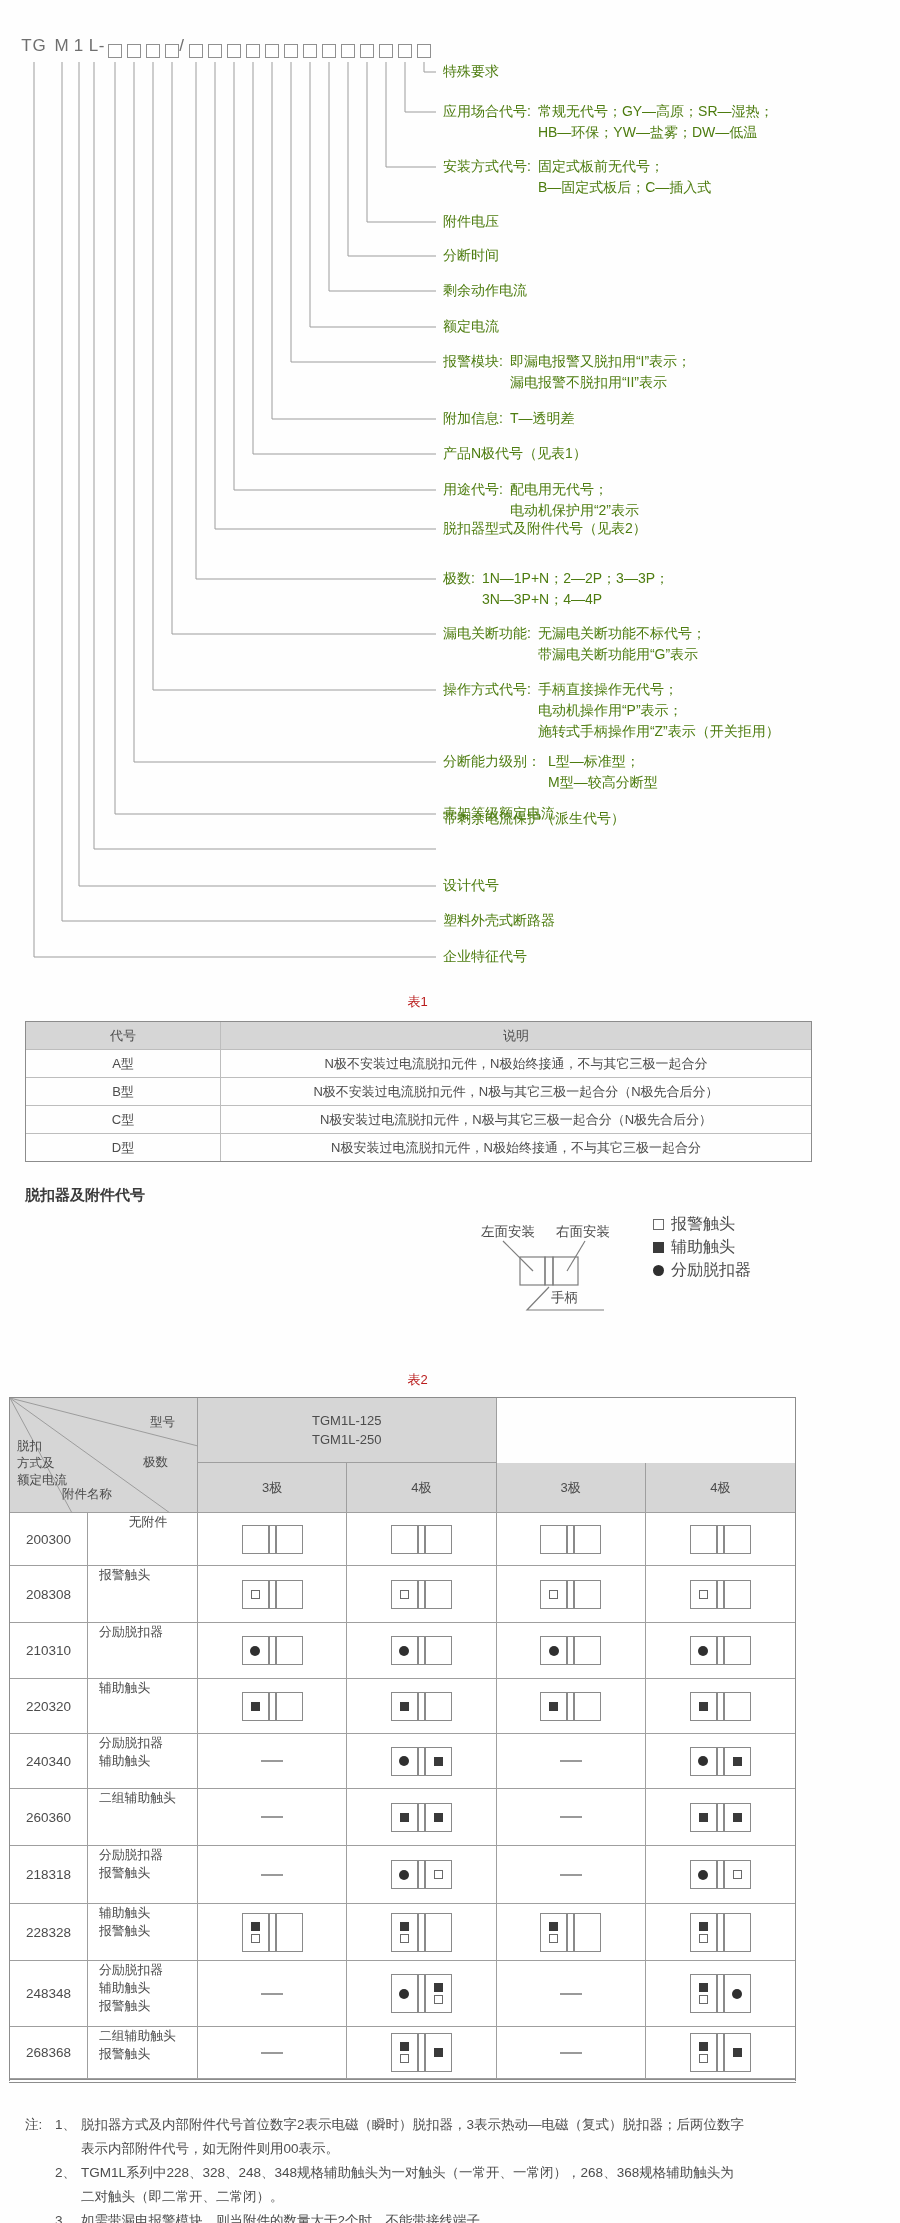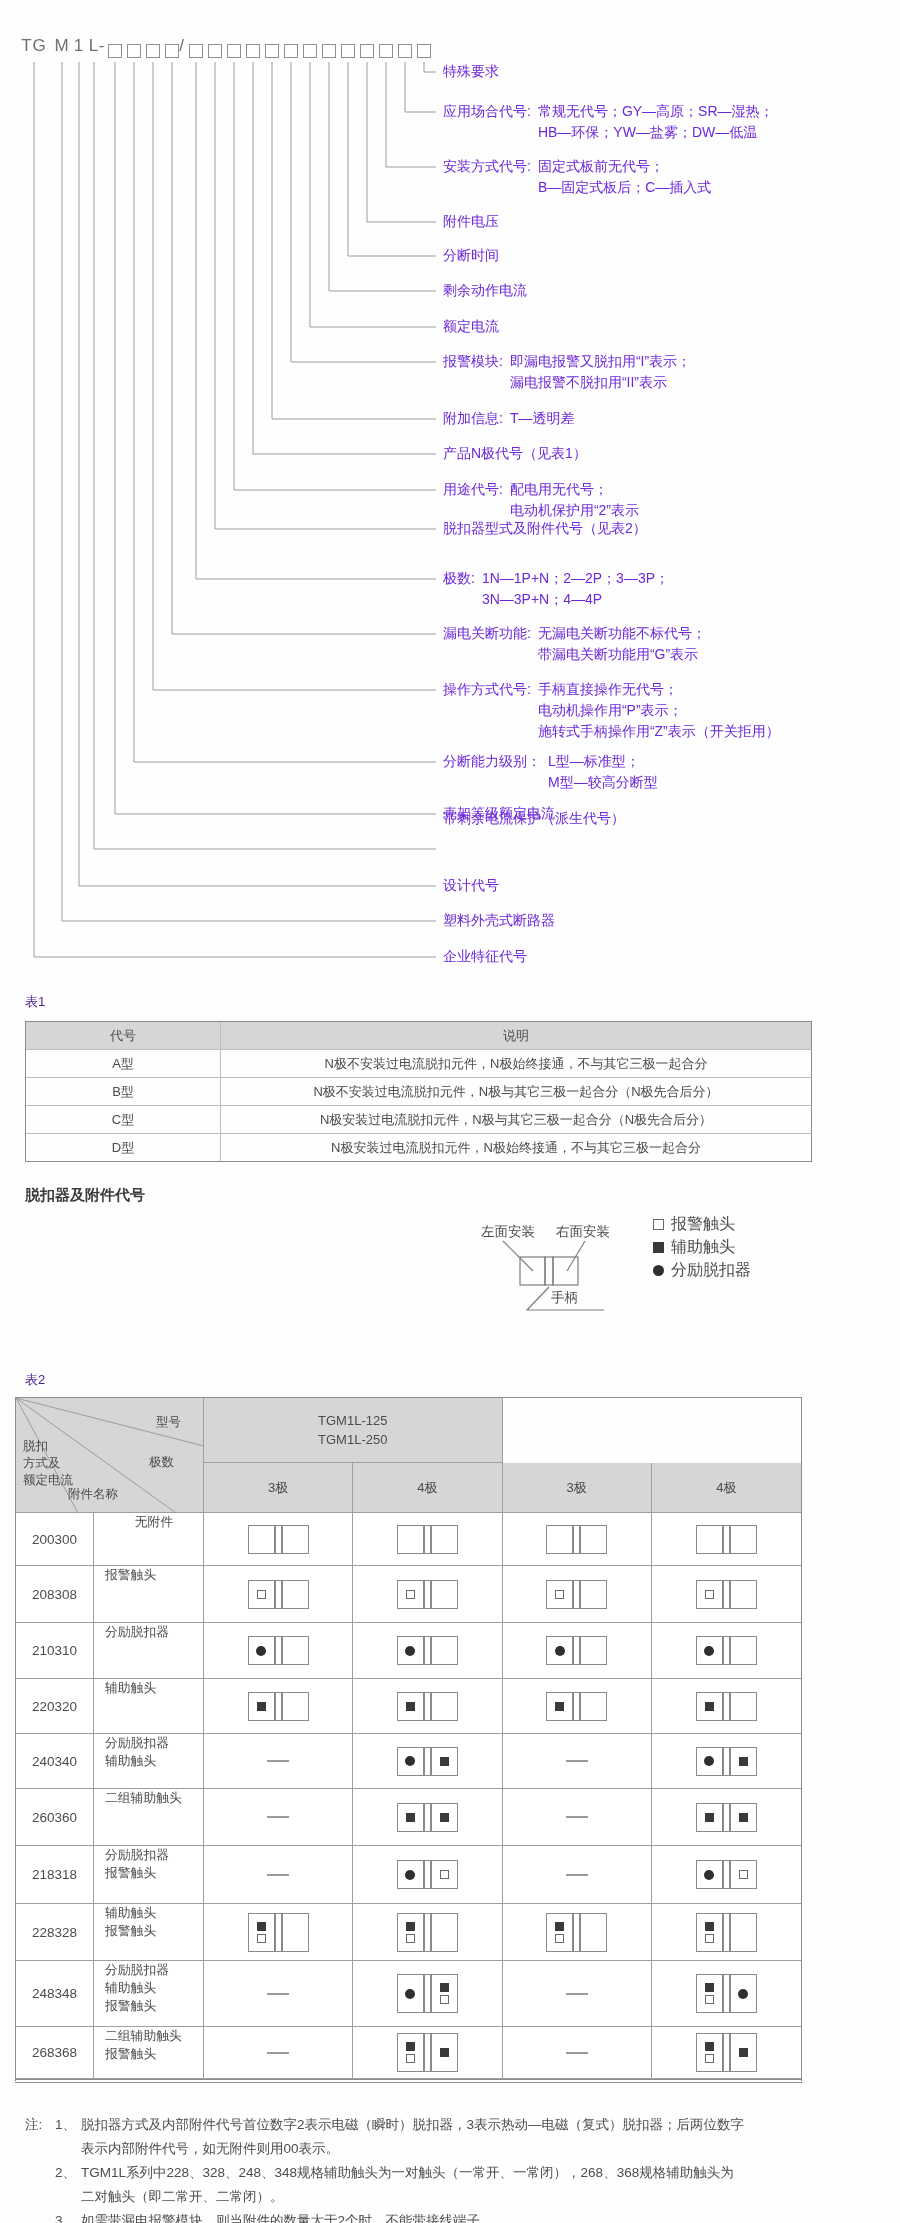--- a/index.html
+++ b/index.html
@@ -8,25 +8,25 @@
     font-family:"Liberation Sans","DejaVu Sans",sans-serif;
     color:#4c4c4c;
   }
   
   .ladder{position:relative;width:900px;height:985px;}
   .lad-svg{position:absolute;left:0;top:0;}
   .lad-svg polyline{fill:none;stroke:#9c9c9c;stroke-width:1;}
   .m-char,.m-sep{position:absolute;top:36px;transform:translateX(-50%);
     font-size:17px;color:#6f6f6f;letter-spacing:1px;white-space:nowrap;}
   .m-box{position:absolute;top:44px;width:12px;height:12px;border:1.5px solid #909090;background:#fff;}
-  .lad-label{position:absolute;display:flex;font-size:14px;line-height:21px;color:#6d28d9;}
+  .lad-label{position:absolute;display:flex;font-size:14px;line-height:21px;color:#4d7c0f;}
   .lab-title{white-space:nowrap;margin-right:7px;}
   .lab-line{white-space:nowrap;}
   
-  .cap{width:785px;margin:8px 25px 0;text-align:left;font-size:13px;color:#4c1d95;}
+  .cap{width:785px;margin:8px 25px 0;text-align:center;font-size:13px;color:#b91c1c;}
   .sec-h{margin:24px 0 0 25px;font-size:15px;font-weight:bold;color:#3b3b3b;}
   
   .t1{display:grid;grid-template-columns:195px 1fr;width:785px;margin:10px 25px 0;
       border:1px solid #8c8c8c;font-size:13px;}
   .t1 > div{display:flex;align-items:center;justify-content:center;height:27px;
       border-bottom:1px solid #bdbdbd;}
   .t1 > div:nth-child(odd){border-right:1px solid #bdbdbd;}
   .t1 .t1-h{background:#d6d6d6;height:27px;}
   .t1 > div:nth-last-child(-n+2){border-bottom:none;}
   
@@ -40,21 +40,21 @@
   
   .s-alarm{width:9px;height:9px;border:1.5px solid #6a6a6a;background:#fff;box-sizing:border-box;}
   .s-aux{width:9px;height:9px;background:#3a3a3a;}
   .s-shunt{width:10px;height:10px;border-radius:50%;background:#2f2f2f;}
   .leg-sym.s-alarm{width:11px;height:11px;}
   .leg-sym.s-aux{width:11px;height:11px;}
   .leg-sym.s-shunt{width:11px;height:11px;}
   
   .t2{display:grid;grid-template-columns:78px 110px 1fr 1fr 1fr 1fr;
       grid-template-rows:65px 50px 53px 57px 56px 55px 55px 57px 58px 57px 66px 52px;
-      width:785px;margin:8px 15px 0;border:1px solid #8c8c8c;border-bottom:4px double #8c8c8c;
+      width:785px;margin:8px 9px 0;border:1px solid #8c8c8c;border-bottom:4px double #8c8c8c;
       font-size:13px;}
   .t2c{border-right:1px solid #9f9f9f;border-bottom:1px solid #9f9f9f;
       display:flex;align-items:center;justify-content:center;background:#fff;}
   .t2c:nth-child(6n){border-right:none;}
   .t2h{background:#d6d6d6;flex-direction:column;line-height:19px;}
   .t2-corner{position:relative;background:#d6d6d6;border-right:1px solid #9f9f9f;
       border-bottom:1px solid #9f9f9f;}
   .t2-corner svg{position:absolute;left:0;top:0;}
   .t2-corner svg line{stroke:#9c9c9c;stroke-width:1;}
   .t2-corner span,.t2-corner .c-trip{position:absolute;font-size:12.5px;line-height:17px;color:#4c4c4c;}

